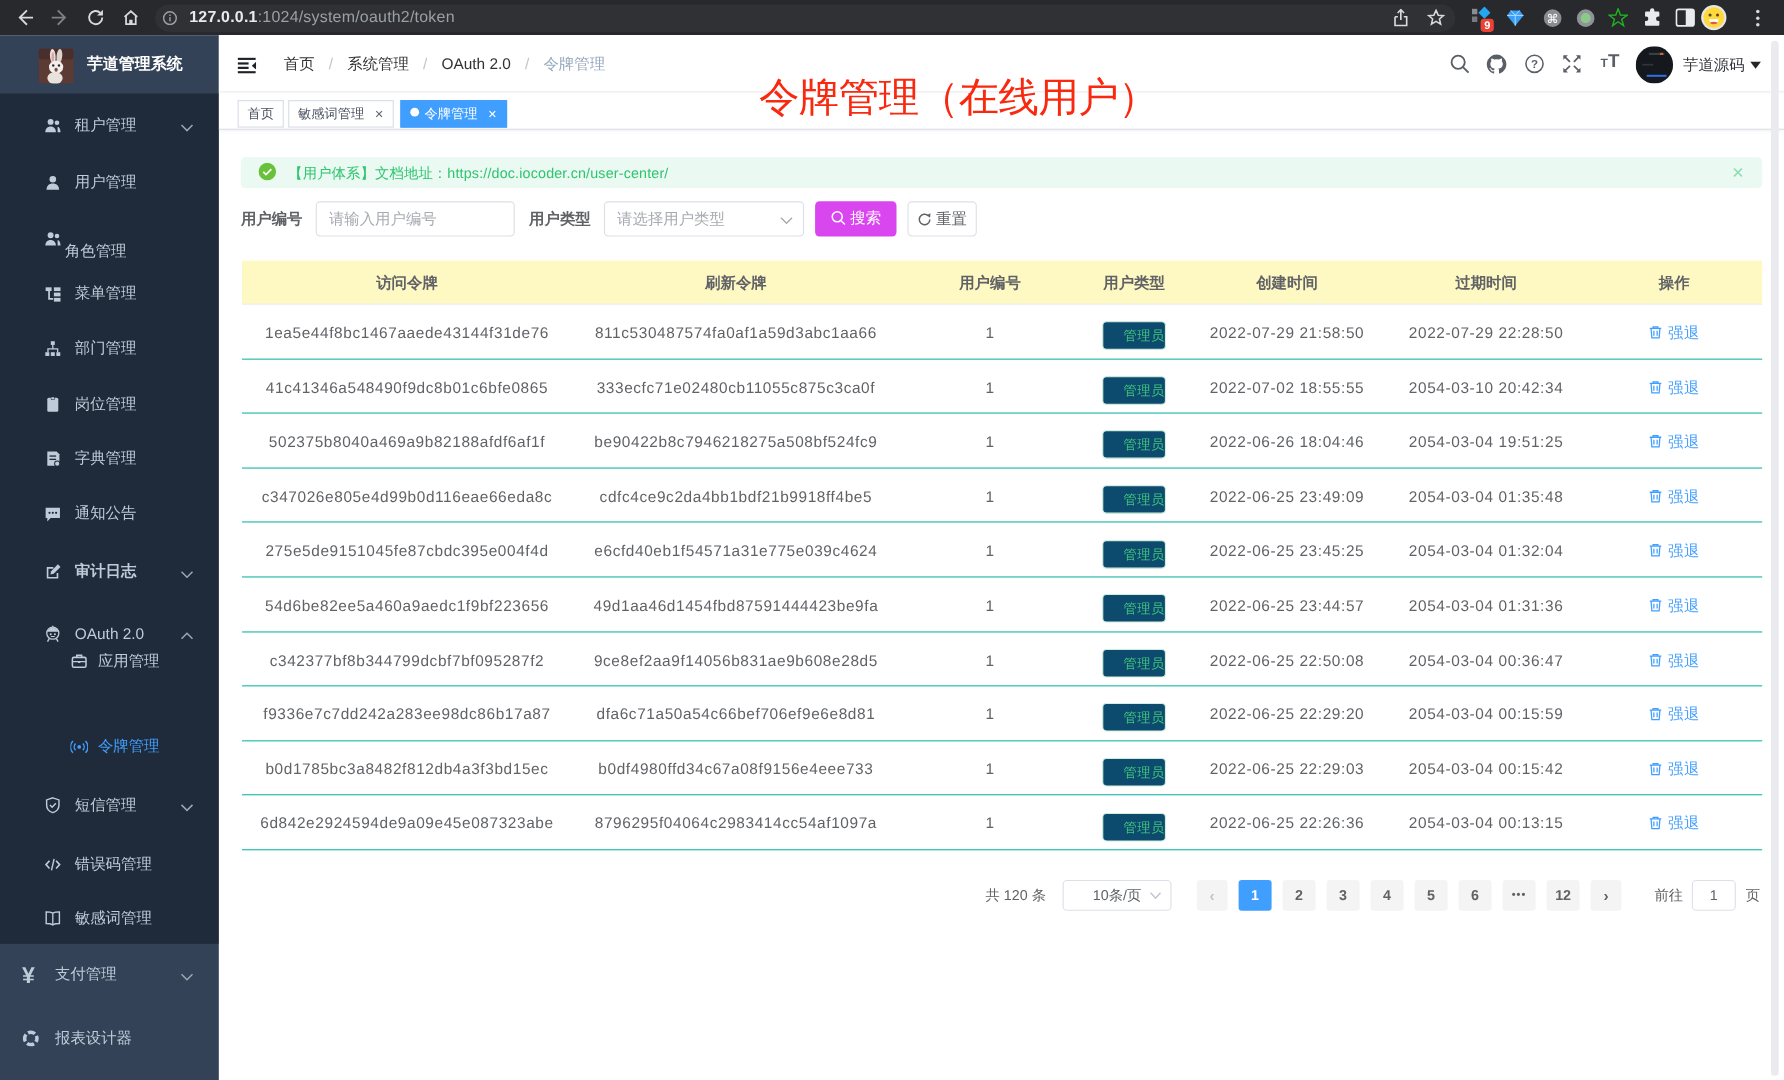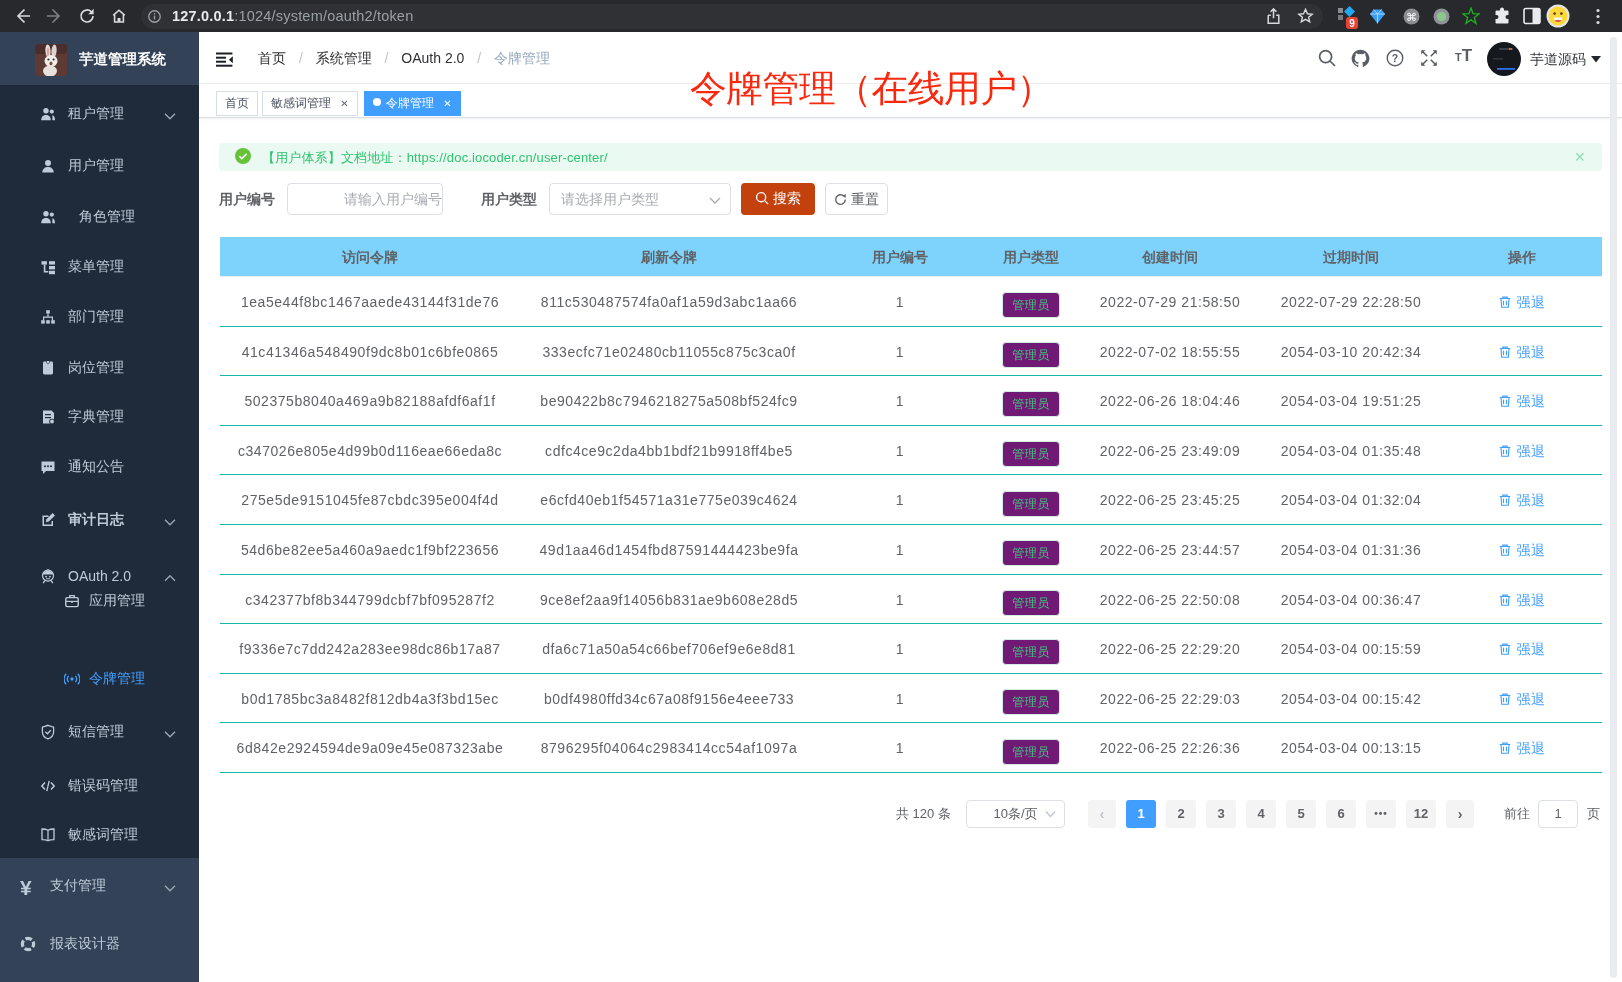--- a/index.html
+++ b/index.html
@@ -63,28 +63,28 @@
     font-weight:bold; color:#606266; }
   .finput { position:absolute; top:151px; height:32px; border:1px solid #dcdfe6; border-radius:4px;
     background:#fff; font-size:14px; color:#a8abb2; line-height:31px; padding-left:11px; }
   .fbtn { position:absolute; top:151px; height:32px; border-radius:4px; font-size:14px;
     line-height:31px; text-align:center; }
   .fbtn svg, .oplink svg { vertical-align:-2px; margin-right:4px; }
   .fcaret { position:absolute; top:0; }
 
   
   #table { position:absolute; left:21px; top:205px; width:1382px; }
-  #thead { position:relative; height:40px; background:#7dd3fc; border-bottom:1px solid #ebeef5; }
+  #thead { position:relative; height:40px; background:#fef9c3; border-bottom:1px solid #ebeef5; }
   .th { position:absolute; top:0; height:40px; line-height:41px; text-align:center;
     font-size:14px; font-weight:bold; color:#606266; }
   .trow { position:relative; height:49.6px; border-bottom:1px solid #14b8a6; }
   .td { position:absolute; top:0; height:49px; line-height:50px; text-align:center;
     font-size:14px; color:#606266; white-space:nowrap; letter-spacing:0.55px; }
-  .tag-admin { display:inline-block; width:58px; height:26px; line-height:25px; background:#701a75;
-    border:1px solid #cff0de; border-radius:4px; color:#42c77d; font-size:12px; text-align:center;
+  .tag-admin { display:inline-block; width:58px; height:26px; line-height:25px; background:#0c4a6e;
+    border:1px solid #cff0de; border-radius:4px; color:#42c77d; font-size:12px; text-align:right;
     vertical-align:middle; position:relative; top:2px; }
   .oplink { color:#409eff; font-size:14px; }
 
   .c1 { left:0;     width:300px; }
   .c2 { left:300px; width:298px; }
   .c3 { left:598px; width:164px; }
   .c4 { left:762px; width:98px;  }
   .c5 { left:860px; width:180px; }
   .c6 { left:1040px;width:182px; }
   .c7 { left:1222px;width:160px; }
@@ -212,21 +212,21 @@
             </svg></span>
     <span class="mt" style="left:68px;">用户管理</span>
         </div>
         <div class="mitem " style="top:160px;">
     <span class="mi" style="left:40px;"><svg width="16" height="16" viewBox="0 0 16 16">
               <circle cx="6" cy="4.8" r="2.7" fill="#bfcbd9"></circle>
               <path d="M1.2 14.2c0-3.2 2.1-5.1 4.8-5.1s4.8 1.9 4.8 5.1z" fill="#bfcbd9"></path>
               <circle cx="11.8" cy="5.6" r="2.1" fill="#bfcbd9"></circle>
               <path d="M12.4 9.2c1.6.4 2.6 2.2 2.6 5h-2.6z" fill="#bfcbd9"></path>
             </svg></span>
-    <span class="mt" style="left:79px;">角色管理</span>
+    <span class="mt" style="left:59px;margin-top:12px;">角色管理</span>
         </div>
         <div class="mitem " style="top:210px;">
     <span class="mi" style="left:40px;"><svg width="16" height="16" viewBox="0 0 16 16">
               <rect x="1.5" y="2.2" width="5.4" height="3.4" fill="#bfcbd9"></rect>
               <rect x="9" y="2.2" width="6" height="3.4" fill="#bfcbd9"></rect>
               <rect x="9" y="7" width="6" height="3.4" fill="#bfcbd9"></rect>
               <rect x="9" y="11.8" width="6" height="3.4" fill="#bfcbd9"></rect>
               <path d="M3.8 5.6v7.9h4.5v-1.6H5.4V5.6z" fill="#bfcbd9"></path>
             </svg></span>
     <span class="mt" style="left:68px;">菜单管理</span>
@@ -404,28 +404,28 @@
     <div id="alert">
       <span class="ic"><svg width="16" height="16" viewBox="0 0 16 16">
             <circle cx="8" cy="8" r="8" fill="#67c23a"></circle>
             <path d="M4.4 8.3l2.4 2.4 4.9-5" fill="none" stroke="#fff" stroke-width="1.6"></path>
           </svg></span>
       <div class="txt">【用户体系】文档地址：https://doc.iocoder.cn/user-center/</div>
       <div class="close">✕</div>
     </div>
 
     <div class="flabel" style="left:20px;">用户编号</div>
-    <div class="finput" style="left:88px; width:156px;text-align:right;">请输入用户编号</div>
+    <div class="finput" style="left:88px; width:181px;">请输入用户编号</div>
     <div class="flabel" style="left:282px;">用户类型</div>
     <div class="finput" style="left:350px; width:182px;">请选择用户类型
       <span class="fcaret" style="left:158px;"><svg width="14" height="32" viewBox="0 0 14 32">
             <path d="M2 14l5 5 5-5" fill="none" stroke="#a8abb2" stroke-width="1.3"></path>
           </svg></span>
     </div>
-    <div class="fbtn" style="left:542px; width:74px; background:#c2410c; color:#fff;"><svg width="14" height="14" viewBox="0 0 16 16">
+    <div class="fbtn" style="left:542px; width:74px; background:#d946ef; color:#fff;"><svg width="14" height="14" viewBox="0 0 16 16">
           <circle cx="7" cy="7" r="5.2" fill="none" stroke="#fff" stroke-width="1.6"></circle>
           <path d="M11 11l4 4" stroke="#fff" stroke-width="1.6"></path>
         </svg>搜索</div>
     <div class="fbtn" style="left:626px; width:63px; background:#fff; border:1px solid #dcdfe6; color:#606266;"><svg width="13" height="13" viewBox="0 0 16 16">
           <path d="M13.9 8a5.9 5.9 0 11-1.8-4.2" fill="none" stroke="#606266" stroke-width="1.7"></path>
           <path d="M14.6 1.2l-.4 5-4-2.8z" fill="#606266"></path>
         </svg>重置</div>
 
     <div id="table">
       <div id="thead">

